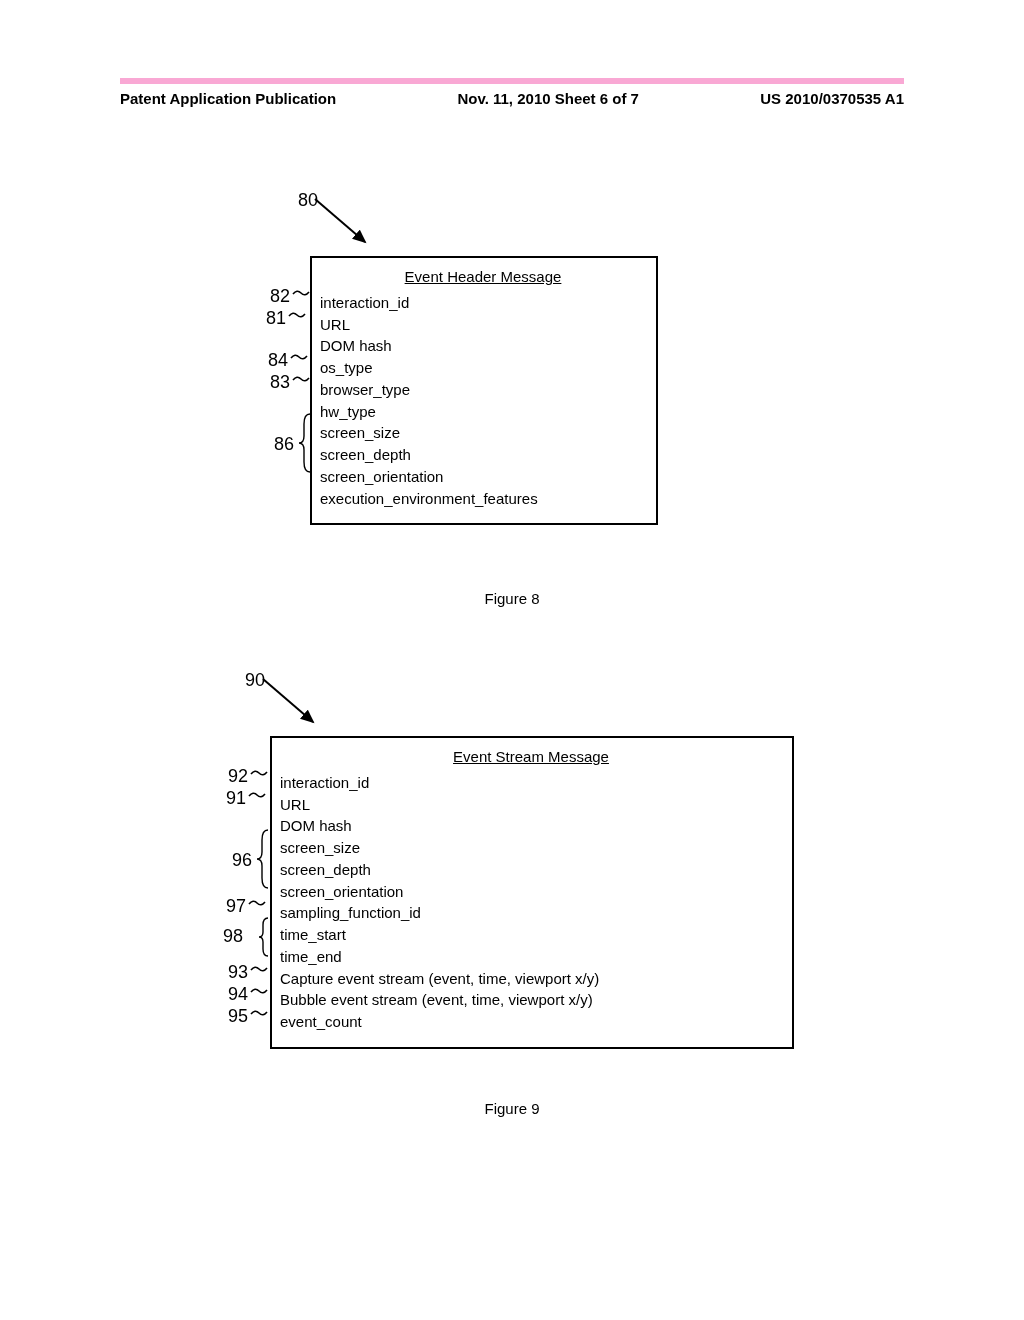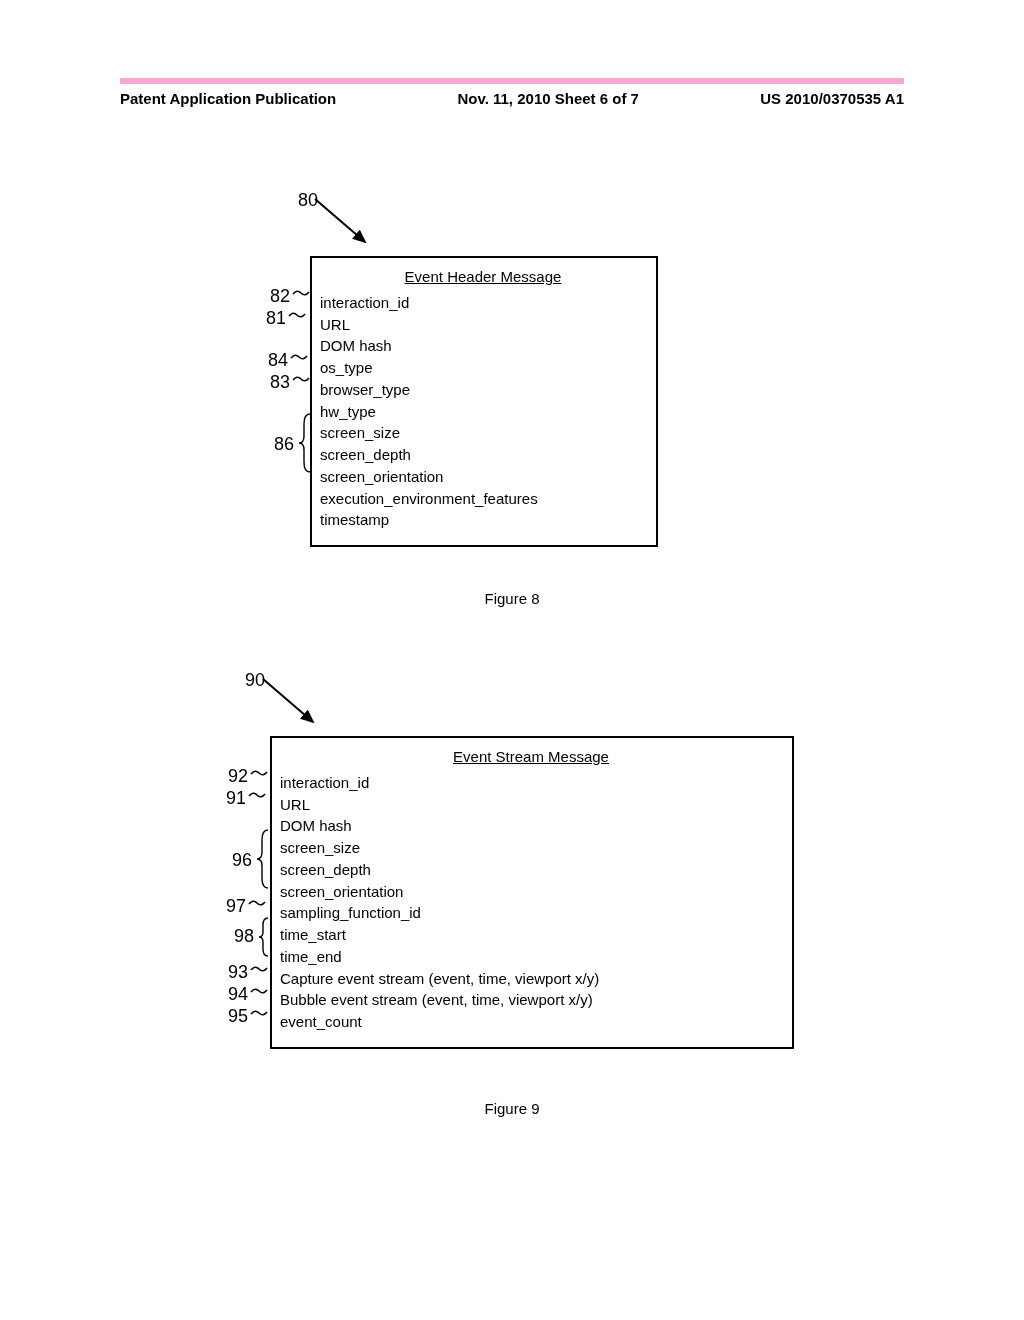--- a/index.html
+++ b/index.html
@@ -95,21 +95,20 @@
     <div class="box-row">interaction_id</div>
     <div class="box-row">URL</div>
     <div class="box-row">DOM hash</div>
     <div class="box-row">os_type</div>
     <div class="box-row">browser_type</div>
     <div class="box-row">hw_type</div>
     <div class="box-row">screen_size</div>
     <div class="box-row">screen_depth</div>
     <div class="box-row">screen_orientation</div>
     <div class="box-row">execution_environment_features</div>
-    <div class="box-row">timestamp</div>
   </div>
 
   <div class="ref-label" style="top:96px; left:260px;">82</div>
   <svg class="tilde" style="top:98px; left:292px;" width="20" height="10">
       <path d="M1 6 Q5 1 9 5 Q13 9 17 4" stroke="#000" stroke-width="1.6" fill="none"></path>
     </svg>
 
   <div class="ref-label" style="top:118px; left:256px;">81</div>
   <svg class="tilde" style="top:120px; left:288px;" width="20" height="10">
       <path d="M1 6 Q5 1 9 5 Q13 9 17 4" stroke="#000" stroke-width="1.6" fill="none"></path>
@@ -174,21 +173,21 @@
   <div class="ref-label" style="top:180px; left:222px;">96</div>
   <svg style="position:absolute; top:158px; left:256px;" width="14" height="62">
     <path d="M12 2 Q6 2 6 12 L6 24 Q6 31 1 31 Q6 31 6 38 L6 50 Q6 60 12 60" stroke="#000" stroke-width="1.4" fill="none"></path>
   </svg>
 
   <div class="ref-label" style="top:226px; left:216px;">97</div>
   <svg class="tilde" style="top:228px; left:248px;" width="20" height="10">
       <path d="M1 6 Q5 1 9 5 Q13 9 17 4" stroke="#000" stroke-width="1.6" fill="none"></path>
     </svg>
 
-  <div class="ref-label" style="top:256px; left:224px;">98</div>
+  <div class="ref-label" style="top:256px; left:213px;">98</div>
   <svg style="position:absolute; top:246px; left:258px;" width="12" height="42">
     <path d="M10 2 Q5 2 5 9 L5 16 Q5 21 1 21 Q5 21 5 26 L5 33 Q5 40 10 40" stroke="#000" stroke-width="1.4" fill="none"></path>
   </svg>
 
   <div class="ref-label" style="top:292px; left:218px;">93</div>
   <svg class="tilde" style="top:294px; left:250px;" width="20" height="10">
       <path d="M1 6 Q5 1 9 5 Q13 9 17 4" stroke="#000" stroke-width="1.6" fill="none"></path>
     </svg>
 
   <div class="ref-label" style="top:314px; left:218px;">94</div>

